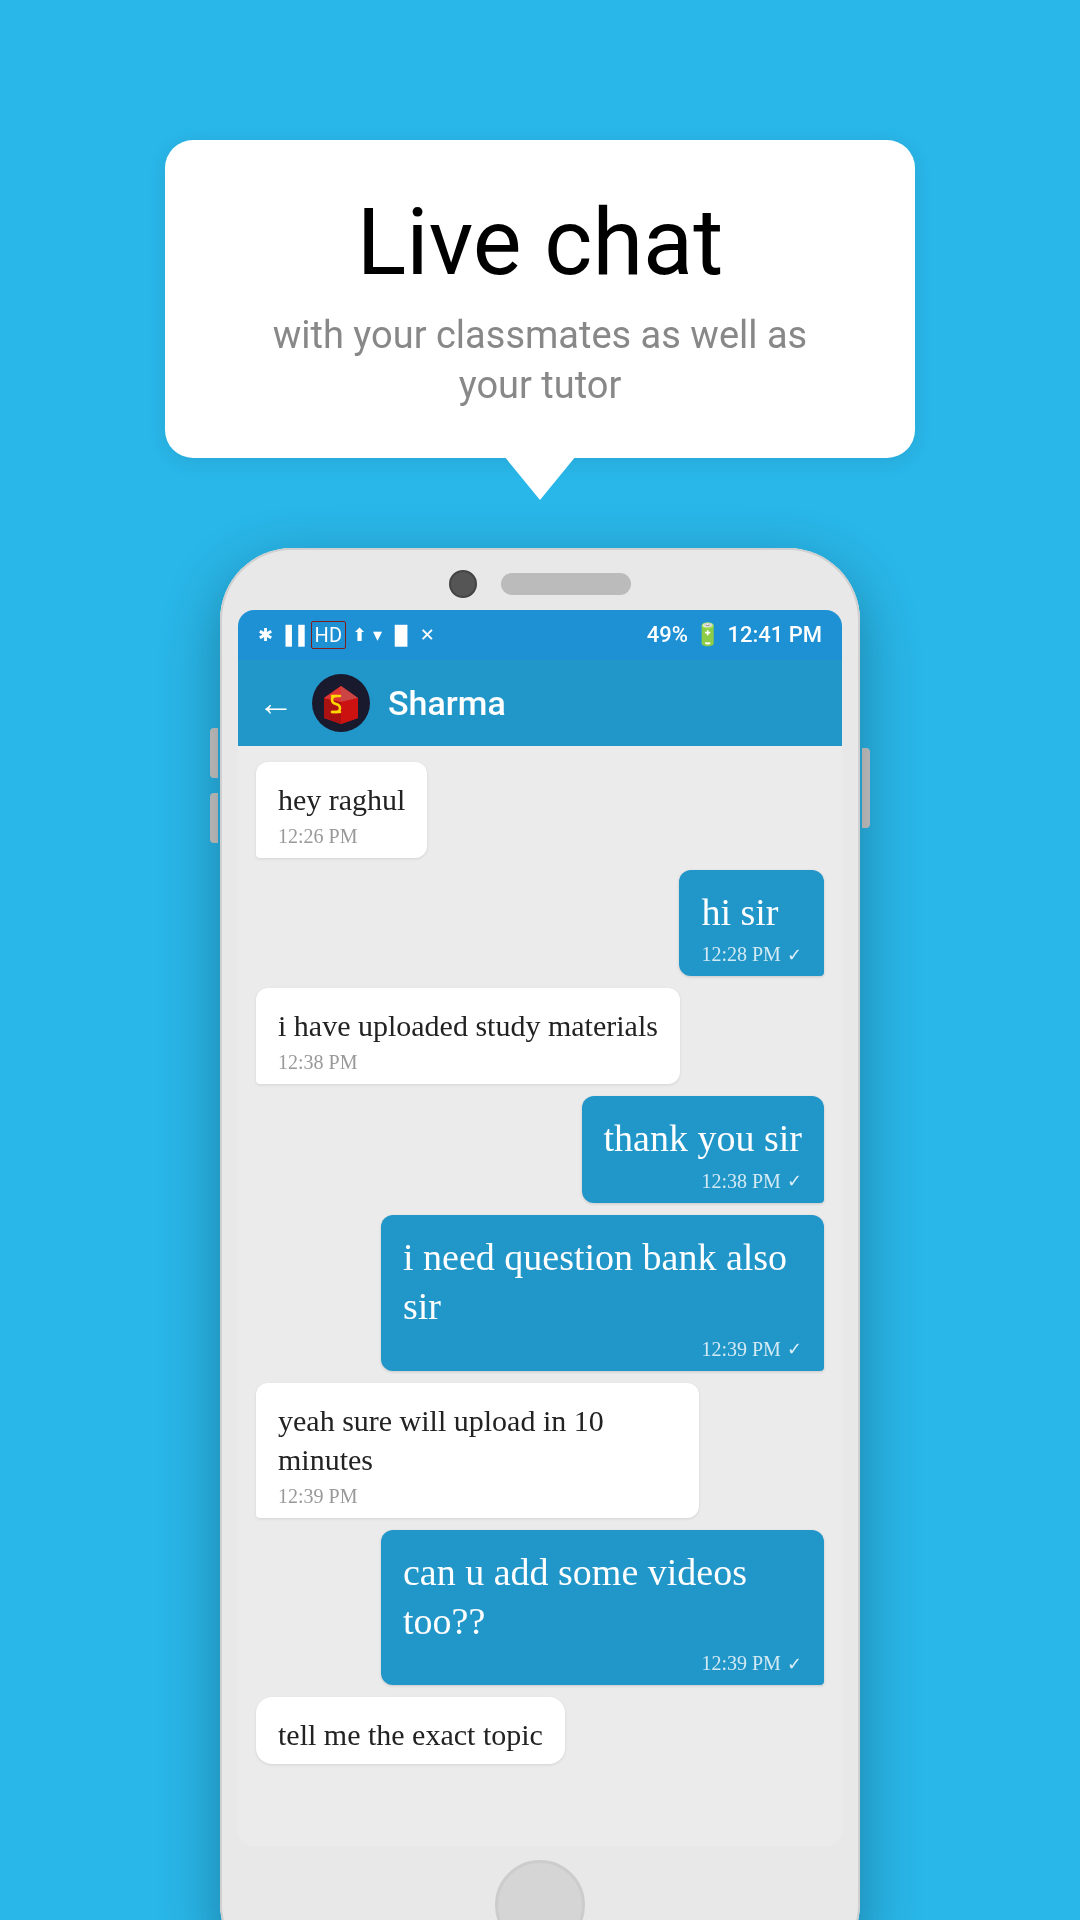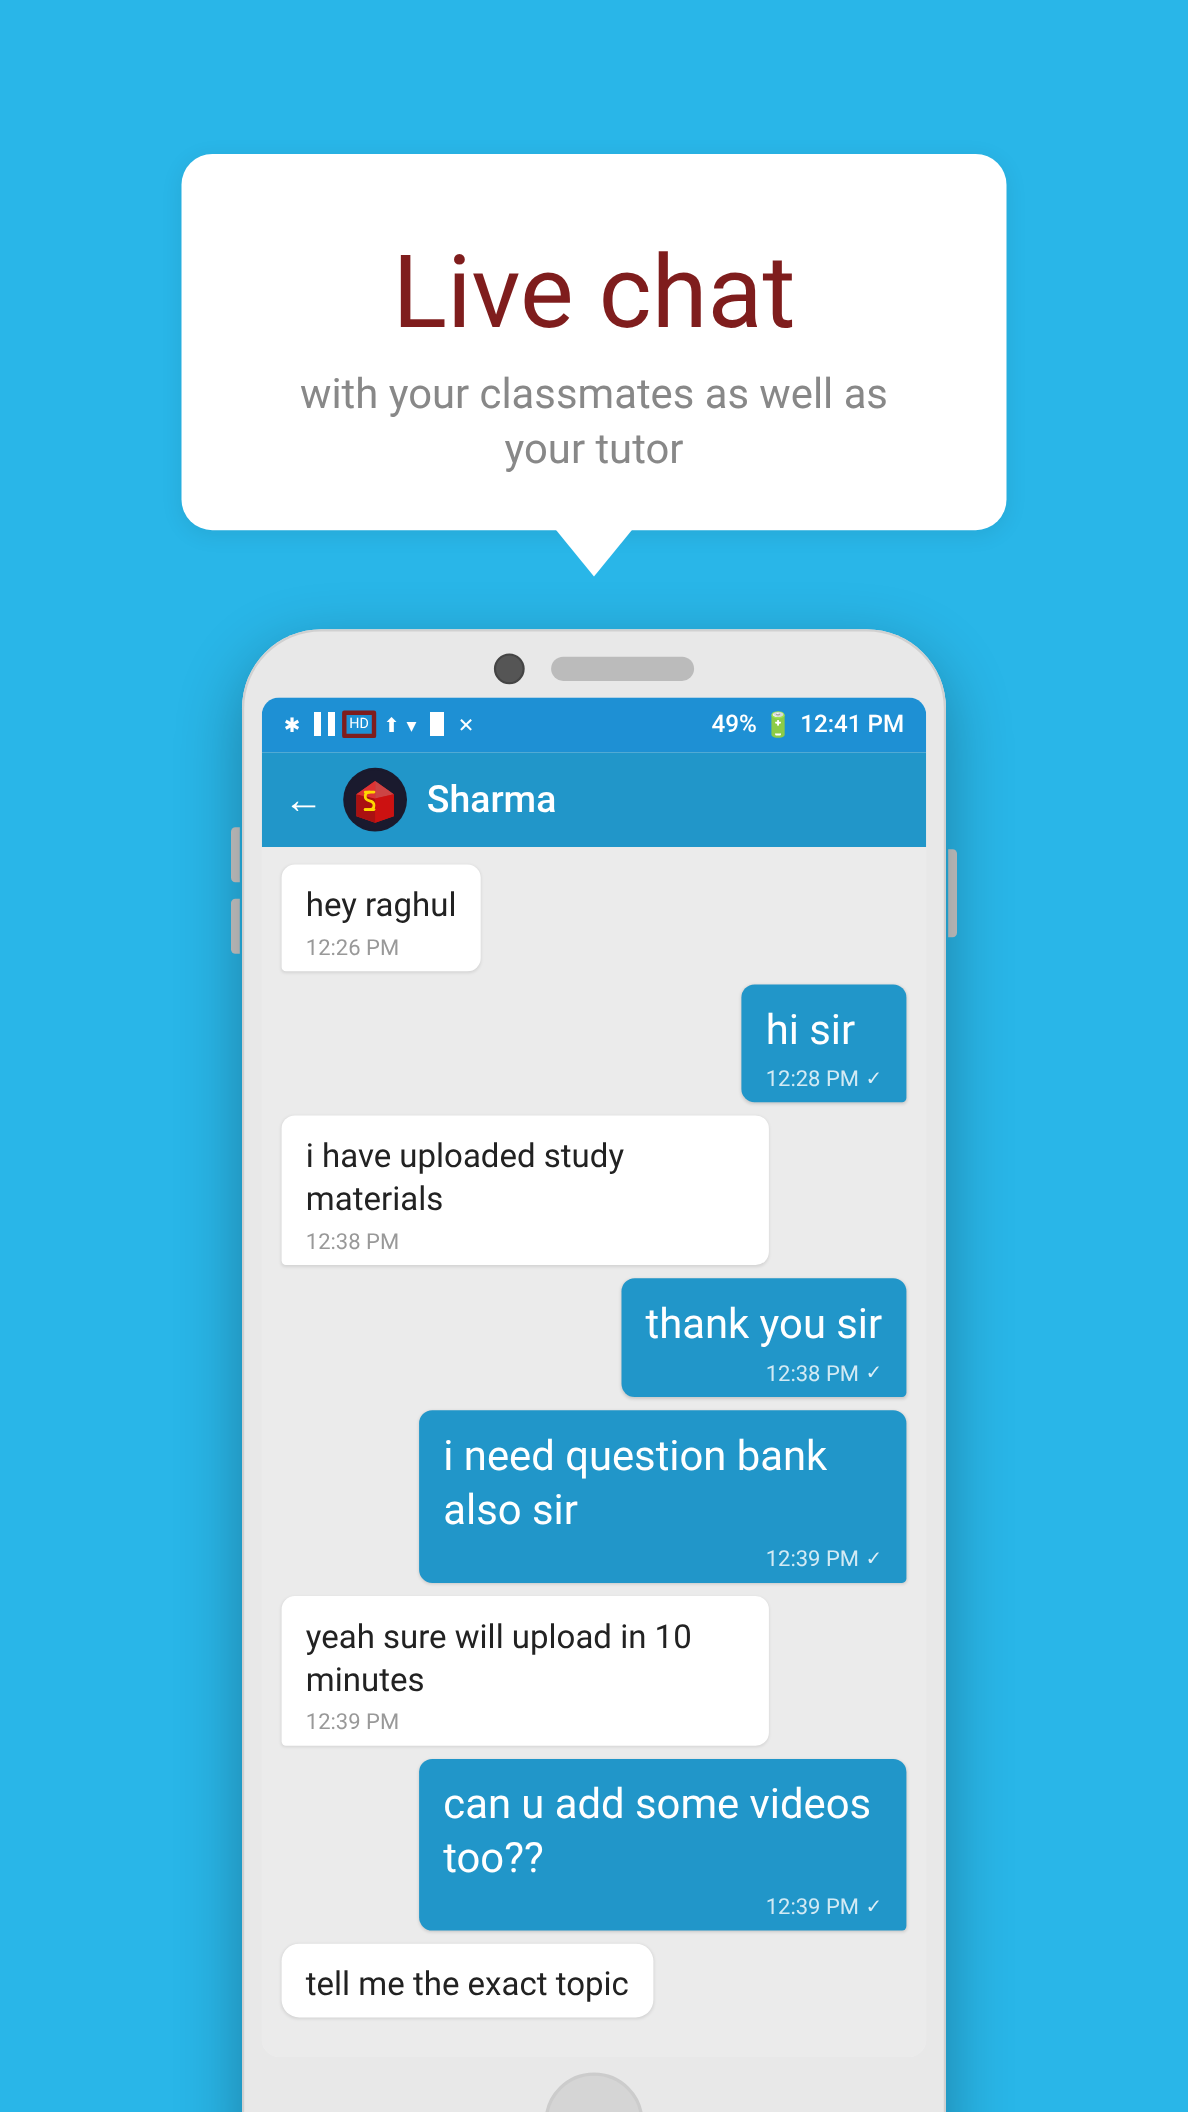--- a/index.html
+++ b/index.html
@@ -36,24 +36,23 @@
       width: 0;
       height: 0;
       border-left: 36px solid transparent;
       border-right: 36px solid transparent;
       border-top: 44px solid white;
     }
 
     .bubble-title {
       font-size: 92px;
       font-weight: 400;
-      color: #7f1d1d;
+      color: #000000;
       line-height: 1.1;
       margin-bottom: 18px;
-      margin-top: 24px;
     }
 
     .bubble-subtitle {
       font-size: 38px;
       color: #888;
       font-weight: 400;
       line-height: 1.3;
     }
 
     
@@ -178,20 +177,21 @@
     }
 
     
     .chat-messages {
       background: #ebebeb;
       padding: 16px 18px;
       display: flex;
       flex-direction: column;
       gap: 12px;
       min-height: 1100px;
+      font-family: Liberation Serif, serif;
     }
 
     
     .msg-received {
       align-self: flex-start;
       background: white;
       border-radius: 12px 12px 12px 4px;
       padding: 18px 22px 10px 22px;
       max-width: 78%;
       box-shadow: 0 1px 3px rgba(0,0,0,0.1);
@@ -300,21 +300,21 @@
       <div class="camera-dot"></div>
       <div class="speaker-pill"></div>
     </div>
 
     <div class="phone-screen">
 
       <div class="status-bar">
         <div class="status-left">
           <span class="status-icon">✱</span>
           <span class="status-icon">▐▐</span>
-          <span class="status-icon" style="font-size:13px;border:4px solid #7f1d1d;padding:1px 3px;border-radius:2px;text-align:center;">HD</span>
+          <span class="status-icon" style="font-size:20px;border:1px solid #7f1d1d;padding:1px 3px;border-radius:2px;text-align:center;">HD</span>
           <span class="status-icon">⬆</span>
           <span class="status-icon">▾</span>
           <span class="status-icon">▐▌</span>
           <span class="status-icon">✕</span>
         </div>
         <div class="status-right">
           <span>49%</span>
           <span>🔋</span>
           <span>12:41 PM</span>
         </div>

